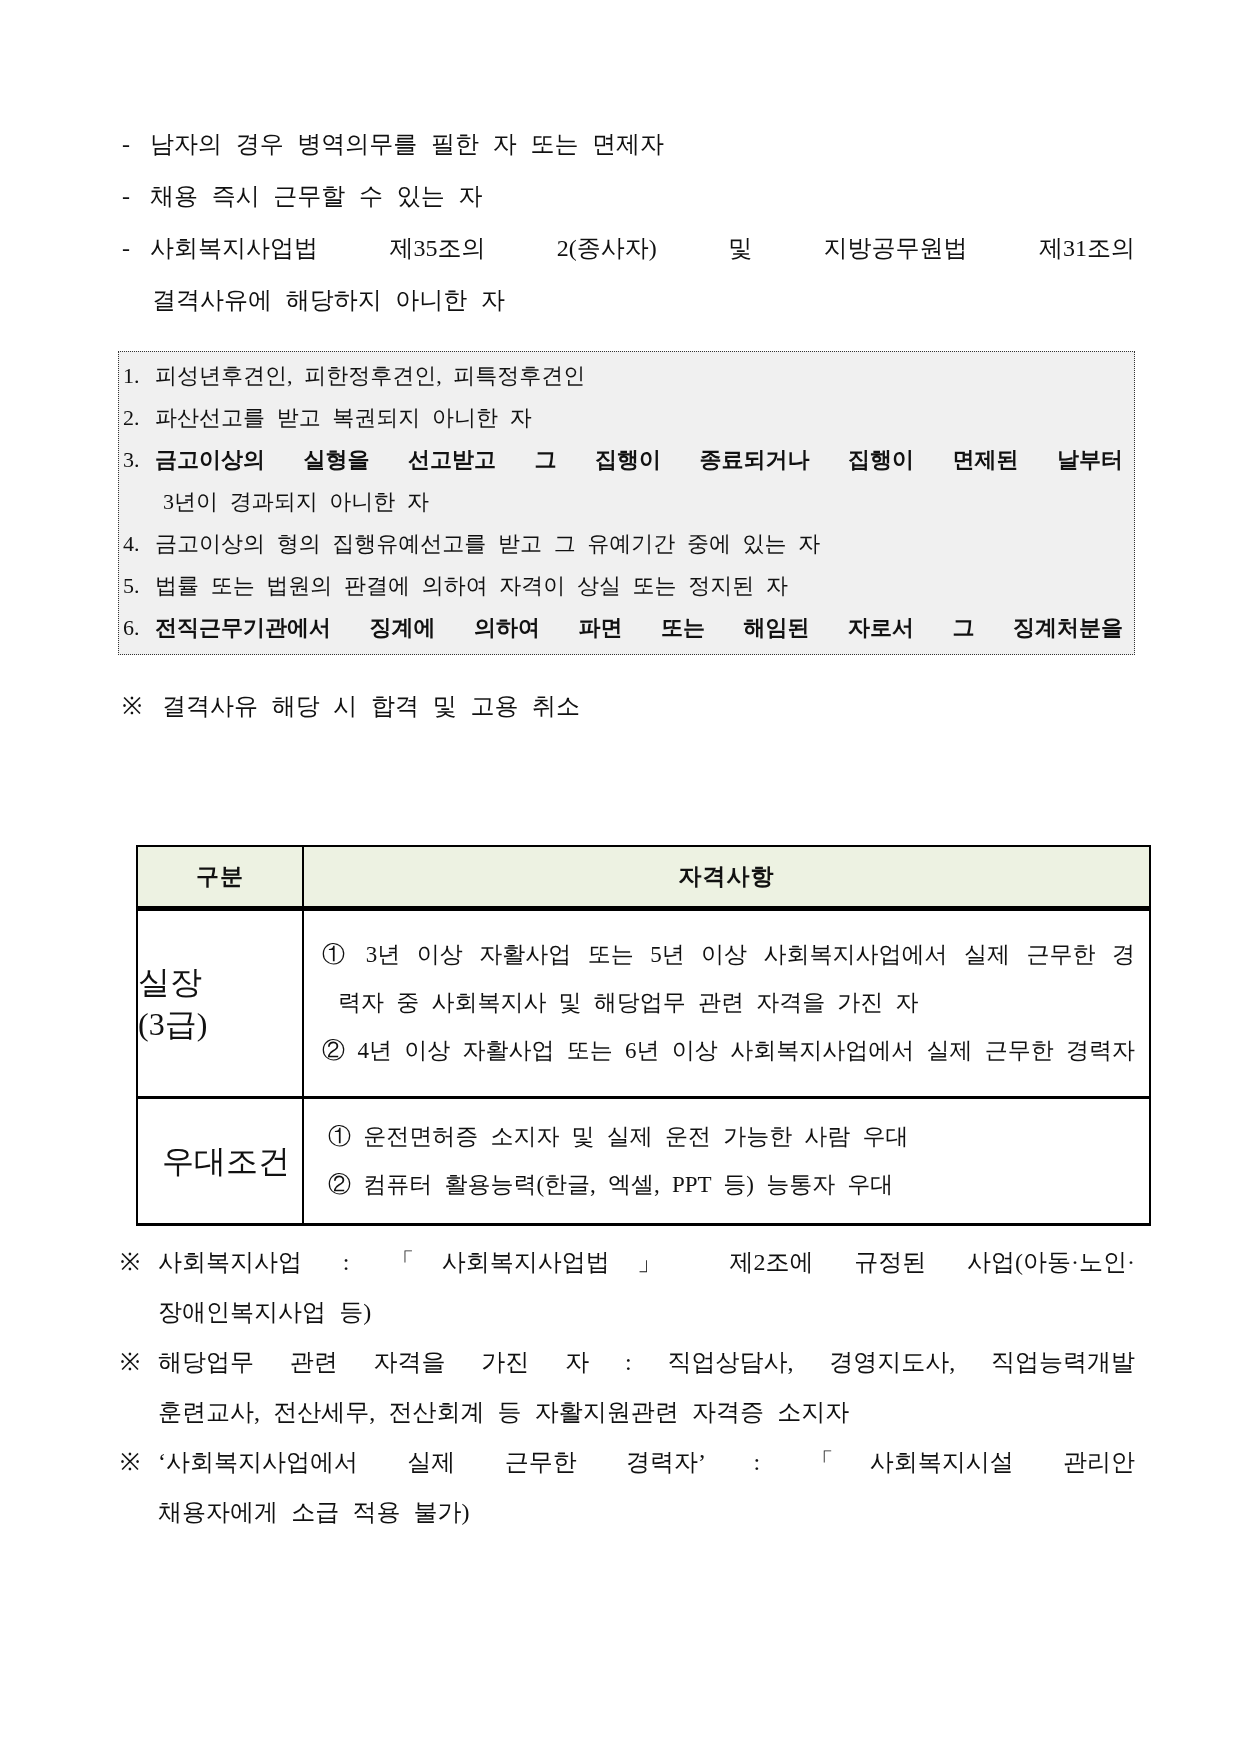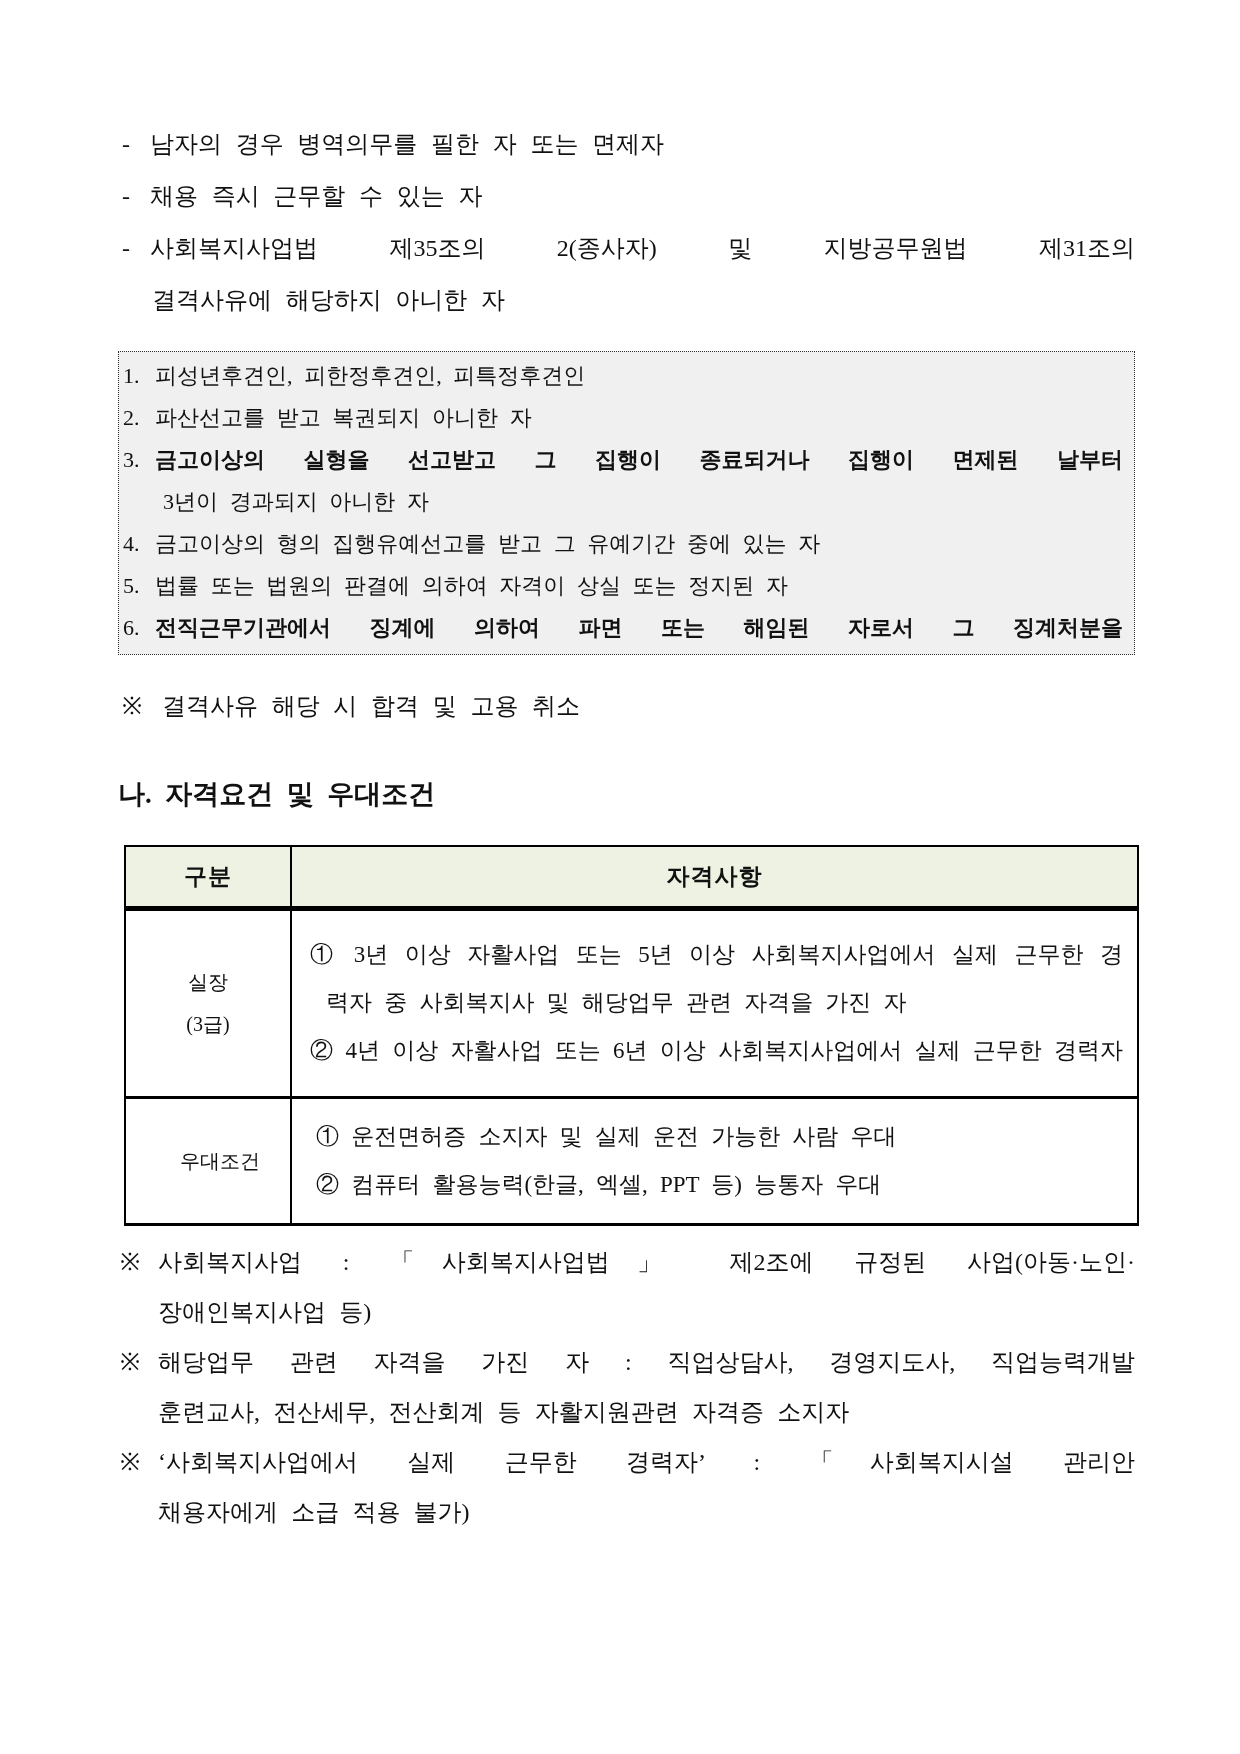--- a/index.html
+++ b/index.html
@@ -31,32 +31,32 @@
   .btext { flex: 1; }
   .btext.just { text-align: justify; text-align-last: justify; font-weight: bold; }
   .bline.cont .btext { padding-left: 8px; }
   
   .cancel-note { position: absolute; top: 686px; left: 122px; display: flex; font-size: 24px; line-height: 40px; word-spacing: 0.32em; }
   .cancel-note .nmark { flex: 0 0 40px; }
   
   .sec-title { position: absolute; top: 776px; left: 118px; font-size: 27px; font-weight: 600; word-spacing: 0.25em; }
   
   .qtable {
-    position: absolute; top: 845px; left: 124px; width: 1015px;
+    position: absolute; top: 845px; left: 136px; width: 1015px;
     border-collapse: collapse; table-layout: fixed;
   }
   .qtable col.c1 { width: 166px; }
   .qtable th, .qtable td { border: 2px solid var(--border, #000); vertical-align: middle; }
   .qtable thead th {
     background: var(--header_bg, #edf2e2);
     height: 62px; font-size: 23px; font-weight: 700;
     border-bottom: 5px solid var(--border, #000); border-top: 2px solid var(--border,#000);
     text-align: center; letter-spacing: 1px;
   }
-  .qtable td.lbl { text-align: center; font-size: 20px; }
+  .qtable td.lbl { font-size: 32px; }
   .qtable td.lbl div { line-height: 42px; }
   .qtable td.cnt { padding: 10px 14px 10px 18px; font-size: 23px; margin-left: 8px; }
   .qtable td.cnt .cline { line-height: 48px; word-spacing: 0.28em; }
   .qtable td.cnt .cline.just { text-align: justify; text-align-last: justify; }
   .qtable td.cnt .cline.cont { padding-left: 16px; }
   .qtable tr.r1 td { height: 189px; border-bottom: 3px solid var(--border, #000); }
   .qtable tr.r2 td { height: 127px; border-bottom: 3px solid var(--border, #000); padding-left: 24px; }
   
   .footnotes { position: absolute; top: 1237px; left: 120px; width: 1015px; }
   .nrow { display: flex; font-size: 24px; line-height: 50px; word-spacing: 0.3em; }
@@ -116,21 +116,20 @@
       <span class="bnum">6.</span>
       <span class="btext just">전직근무기관에서 징계에 의하여 파면 또는 해임된 자로서 그 징계처분을</span>
     </div>
   </div>
 
   <div class="cancel-note">
     <span class="nmark">※</span>
     <span>결격사유 해당 시 합격 및 고용 취소</span>
   </div>
 
-  <div class="sec-title">나. 자격요건 및 우대조건</div>
 
   <table class="qtable">
     <colgroup>
         <col class="c1">
         <col class="c2">
       </colgroup>
     <thead>
       <tr>
         <th>구분</th>
         <th>자격사항</th>

